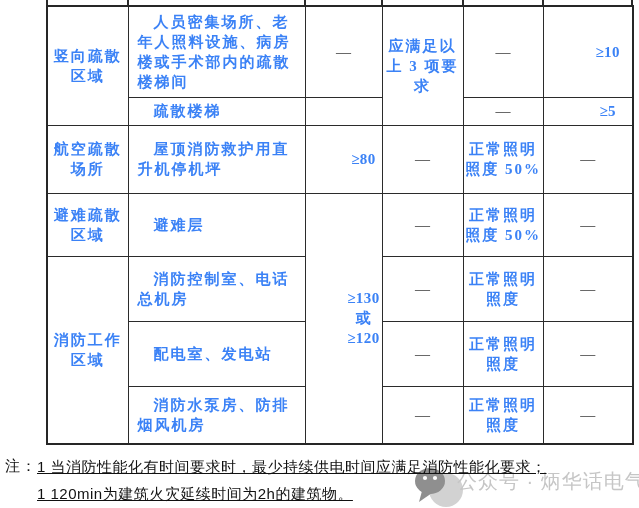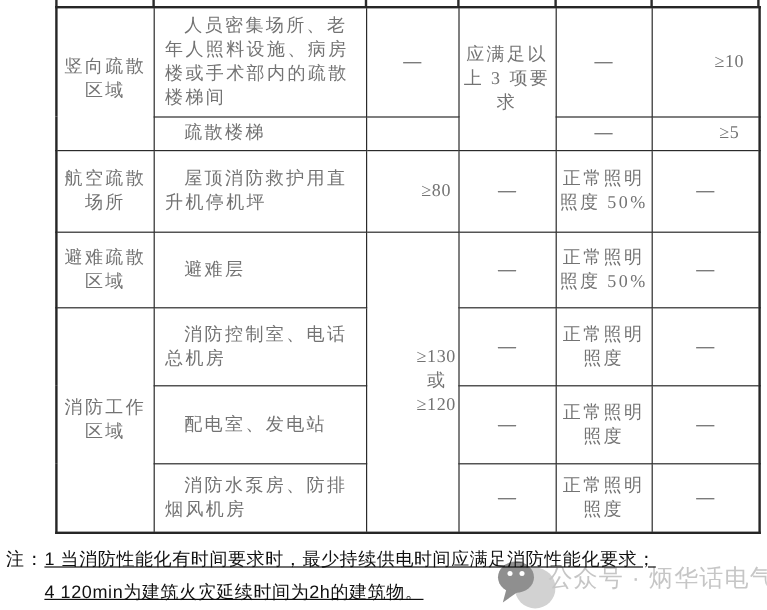--- a/index.html
+++ b/index.html
@@ -19,22 +19,22 @@
   }
 
   table.spec {
     position:absolute; left:46px; top:5px;
     border-collapse:collapse; table-layout:fixed;
     border:2px solid #262626;
   }
   td {
     border:1.5px solid #2b2b2b;
     text-align:center; vertical-align:middle;
-    font-weight:400; font-size:15px; line-height:20px;
-    letter-spacing:2px; color:#737373;
+    font-weight:700; font-size:15px; line-height:20px;
+    letter-spacing:2px; color:#3b82f6;
     white-space:pre-line;
     padding:0;
     overflow:hidden;
   }
   td.place {
     text-align:left;
     padding-left:9px; padding-right:4px;
     text-indent:16px;
   }
   td.num { letter-spacing:0.5px;padding-left:40px; }
@@ -153,21 +153,21 @@
 照度</td>
         <td class="dash">—</td>
       </tr>
     </tbody>
   </table>
 
   <div class="notes">
     <span class="notes-label">注：</span>
     <div>
       <div class="note-item">1 当消防性能化有时间要求时，最少持续供电时间应满足消防性能化要求；</div>
-      <div class="note-item">4 120min为建筑火灾延续时间为2h的建筑物。</div>
+      <div class="note-item">1 120min为建筑火灾延续时间为2h的建筑物。</div>
     </div>
   </div>
 
   <div class="watermark">
     <svg width="50" height="45" viewBox="0 0 50 45">
       <circle cx="33" cy="27" r="17" fill="#d2d2d2"></circle>
       <ellipse cx="17" cy="18" rx="15" ry="13" fill="#8f8f8f"></ellipse>
       <polygon points="9,28 6,39 19,30" fill="#8f8f8f"></polygon>
       <circle cx="12" cy="15" r="2.1" fill="#ffffff"></circle>
       <circle cx="22" cy="15" r="2.1" fill="#ffffff"></circle>

